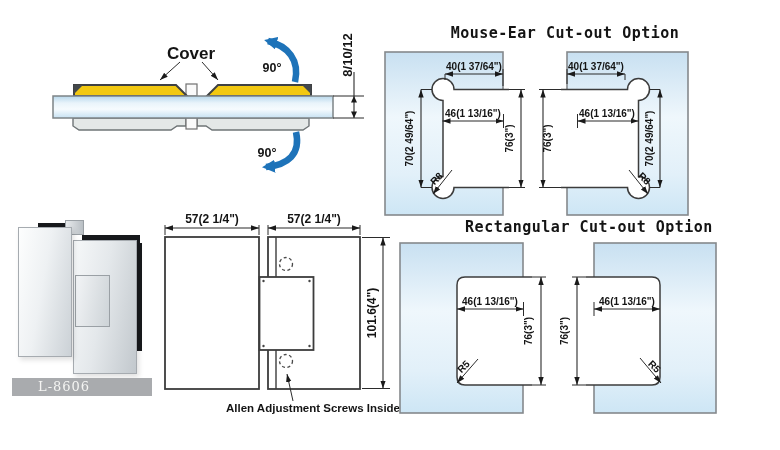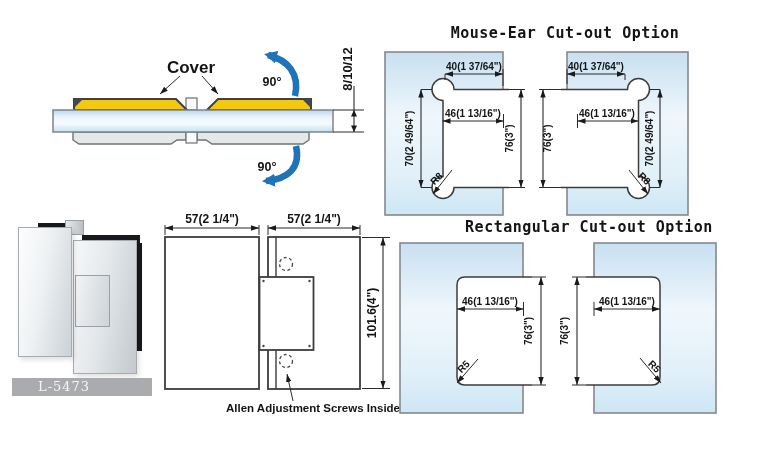--- a/index.html
+++ b/index.html
@@ -26,21 +26,21 @@
     box-shadow:2px 3px 5px rgba(0,0,0,0.12);}
   .darkbit{position:absolute;background:#17191c;}
   .chromebit{position:absolute;background:linear-gradient(90deg,#e7eaec,#b9bfc4);border:1px solid #9aa0a5;}
   .model-banner{position:absolute;left:4px;top:163px;width:140px;height:18px;background:#a9abae;
     color:#f5f5f3;font-family:"DejaVu Serif","Liberation Serif",serif;font-size:13px;
     letter-spacing:1px;line-height:18px;padding-left:26px;box-sizing:border-box;}
 </style>
 </head>
 <body>
 
-<div class="abs" style="left:30px;top:24px;width:340px;height:175px;">
+<div class="abs" style="left:30px;top:10px;width:340px;height:175px;">
 <svg width="340" height="175" viewBox="0 0 340 175">
   <defs>
     <linearGradient id="glassS" x1="0" y1="0" x2="0" y2="1">
       <stop offset="0" stop-color="#b7d7eb"></stop>
           <stop offset="0.32" stop-color="#e9f4fb"></stop>
       <stop offset="0.6" stop-color="#f6fbfe"></stop>
           <stop offset="1" stop-color="#c6e1f2"></stop>
     </linearGradient>
     <marker id="arwS" markerWidth="10" markerHeight="8" refX="8" refY="3.5" orient="auto" markerUnits="userSpaceOnUse">
       <path d="M0,0.8 L8,3.5 L0,6.2 Z" fill="#1a1a1a"></path>
@@ -83,21 +83,21 @@
 
 <div id="photo" class="abs" style="left:8px;top:215px;">
   <div class="darkbit" style="left:30px;top:8px;width:34px;height:22px;"></div>
   <div class="chromebit" style="left:57px;top:5px;width:17px;height:13px;"></div>
   <div class="darkbit" style="left:74px;top:20px;width:58px;height:8px;"></div>
   <div class="darkbit" style="left:126px;top:28px;width:8px;height:108px;"></div>
   <div class="plate" style="left:65px;top:25px;width:62px;height:132px;background:linear-gradient(100deg,#f6f8f9 0%,#e4e8eb 45%,#c2c8cd 100%);"></div>
   <div class="chromebit" style="left:67px;top:60px;width:33px;height:50px;background:linear-gradient(100deg,#f2f4f6,#cdd3d7);"></div>
   <div class="plate" style="left:10px;top:12px;width:52px;height:128px;"></div>
   <div class="model-banner">
-    <span>L-5473</span>
+    <span>L-8606</span>
   </div>
 </div>
 
 <div class="abs" style="left:155px;top:205px;width:245px;height:220px;">
 <svg width="245" height="220" viewBox="0 0 245 220">
   <defs>
     <marker id="arwF" markerWidth="10" markerHeight="8" refX="8" refY="3.5" orient="auto-start-reverse" markerUnits="userSpaceOnUse">
       <path d="M0,0.8 L8,3.5 L0,6.2 Z" fill="#1a1a1a"></path>
         </marker>
   </defs>

